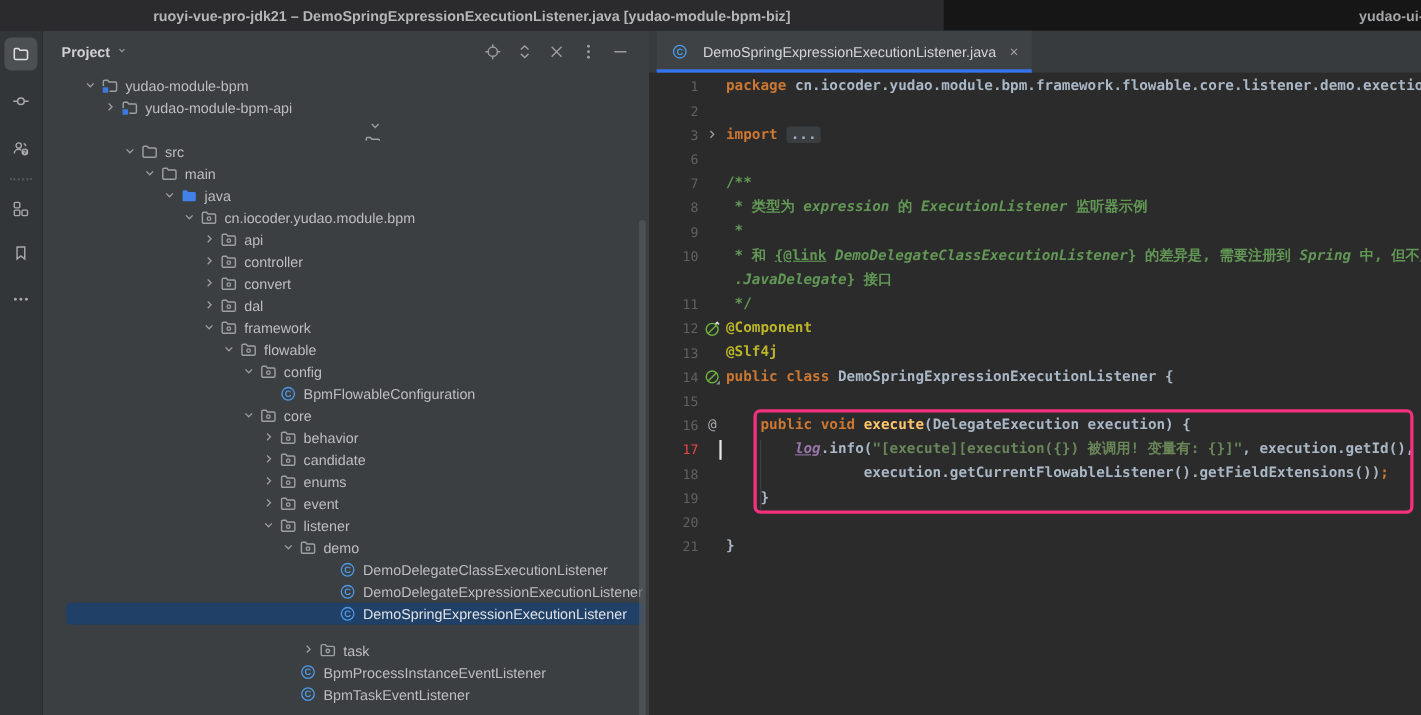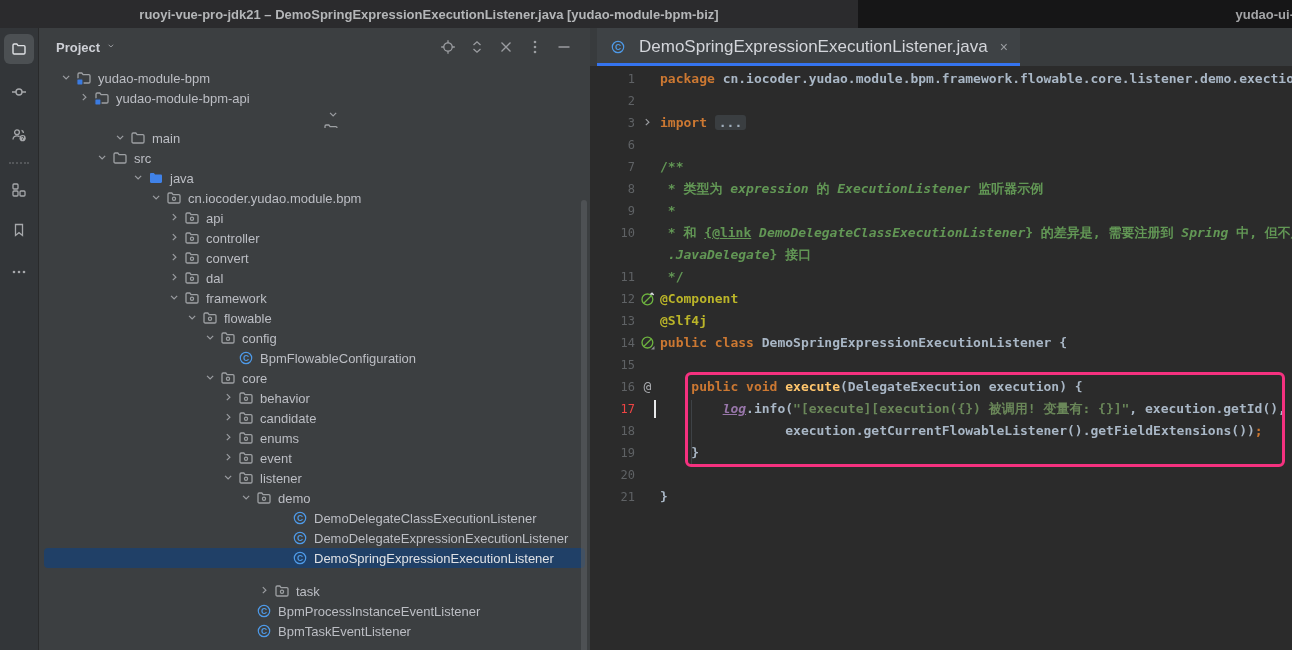--- a/index.html
+++ b/index.html
@@ -27,38 +27,38 @@
   .rail-btn.selected { background:#4C5053; }
   .rail-divider { width:20px; border-top:2px dotted #54575A; margin-top:12px; }
 
   
   .tree-panel { width:551px; background:#3C3F41; position:relative; overflow:hidden; flex:none; }
   .tree-header { height:38px; display:flex; align-items:center; padding:0 10px 0 17px; }
   .tree-header-title { color:#CED0D6; font-size:13px; font-weight:700; }
   .tree-header-chev { margin-left:6px; display:flex; }
   .tree-header-icons { margin-left:auto; display:flex; align-items:center; gap:13px; margin-right:8px; }
   .hicon { width:16px; height:16px; display:flex; align-items:center; justify-content:center; }
-  .tree-rows { position:absolute; top:40px; left:0; right:0; }
+  .tree-rows { position:absolute; top:40px; left:16px; right:0; }
   .tree-row { height:20px; display:flex; align-items:center; color:#BCBEC4;
               font-size:13px; white-space:nowrap; overflow:hidden; }
   .tree-row.selected { background:#204067; border-radius:4px; margin:0 5px; color:#DFE1E5; }
   .chev { width:16px; flex:none; display:flex; align-items:center; justify-content:center; }
   .ticon { width:18px; height:16px; flex:none; display:flex; align-items:center;
            justify-content:center; margin-right:5px; }
   .tree-scrollbar { position:absolute; right:3px; top:172px; width:6px; height:455px;
                     background:#5A5D60; opacity:.6; border-radius:3px; }
 
   
   .editor-pane { flex:1; min-width:0; display:flex; flex-direction:column; background:#2B2B2B; }
   .tab-bar { height:38px; background:#383B3D; display:flex; align-items:stretch;
              padding-left:7px; flex:none; }
   .tab { position:relative; display:flex; align-items:center; gap:7px; padding:0 12px;
          background:#3E4245; }
   .tab-underline { position:absolute; left:0; right:0; bottom:0; height:3px; background:#3574F0; }
-  .tab-label { color:#D3D5DA; font-size:17px; }
+  .tab-label { color:#D3D5DA; font-size:13px; }
   .tab-close { color:#9B9DA1; font-size:14px; margin-left:5px; }
 
   .editor-content { position:relative; flex:1; overflow:hidden; padding-top:2px;
                     font-family:"DejaVu Sans Mono", monospace; font-size:13px; font-weight:600; }
   .code-row { display:flex; height:22px; line-height:22px; }
   .ln { width:45px; text-align:right; color:#5F6periment265; color:#5F6265; flex:none;
         font-size:12px; font-weight:400; }
   .ln.active { color:#ef4444; }
   .gut { width:25px; flex:none; display:flex; align-items:center; justify-content:center; }
   .src { white-space:pre; flex:1; overflow:hidden; }
@@ -223,45 +223,45 @@
             </svg>
           </span>
           <span class="ticon">
             <svg width="16" height="16" viewBox="0 0 16 16" fill="none" xmlns="http://www.w3.org/2000/svg">
               <path d="M2 4.2C2 3.5 2.5 3 3.2 3H5.8L7.1 4.6H12.8C13.5 4.6 14 5.1 14 5.8V11.8C14 12.5 13.5 13 12.8 13H3.2C2.5 13 2 12.5 2 11.8Z" stroke="#9DA0A3" stroke-width="1.3"></path>
               <rect x="0.8" y="8.8" width="6.2" height="6.2" rx="1" fill="#3B7BE0" stroke="#3C3F41" stroke-width="1.2"></rect>
             </svg>
           </span>
           <span>yudao-module-bpm-biz</span>
         </div>
+        <div class="tree-row" style="padding-left: 56px;">
+          <span class="chev">
+            <svg width="14" height="14" viewBox="0 0 16 16" fill="none" xmlns="http://www.w3.org/2000/svg">
+              <path d="M3.5 5.5L7 9L10.5 5.5" stroke="#9B9DA1" stroke-width="1.4"></path>
+            </svg>
+          </span>
+          <span class="ticon">
+            <svg width="16" height="16" viewBox="0 0 16 16" fill="none" xmlns="http://www.w3.org/2000/svg">
+              <path d="M2 4.2C2 3.5 2.5 3 3.2 3H5.8L7.1 4.6H12.8C13.5 4.6 14 5.1 14 5.8V11.8C14 12.5 13.5 13 12.8 13H3.2C2.5 13 2 12.5 2 11.8Z" stroke="#9DA0A3" stroke-width="1.3"></path>
+            </svg>
+          </span>
+          <span>src</span>
+        </div>
         <div class="tree-row" style="padding-left: 74px;">
           <span class="chev">
             <svg width="14" height="14" viewBox="0 0 16 16" fill="none" xmlns="http://www.w3.org/2000/svg">
               <path d="M3.5 5.5L7 9L10.5 5.5" stroke="#9B9DA1" stroke-width="1.4"></path>
             </svg>
           </span>
           <span class="ticon">
             <svg width="16" height="16" viewBox="0 0 16 16" fill="none" xmlns="http://www.w3.org/2000/svg">
               <path d="M2 4.2C2 3.5 2.5 3 3.2 3H5.8L7.1 4.6H12.8C13.5 4.6 14 5.1 14 5.8V11.8C14 12.5 13.5 13 12.8 13H3.2C2.5 13 2 12.5 2 11.8Z" stroke="#9DA0A3" stroke-width="1.3"></path>
             </svg>
           </span>
           <span>main</span>
-        </div>
-        <div class="tree-row" style="padding-left: 56px;">
-          <span class="chev">
-            <svg width="14" height="14" viewBox="0 0 16 16" fill="none" xmlns="http://www.w3.org/2000/svg">
-              <path d="M3.5 5.5L7 9L10.5 5.5" stroke="#9B9DA1" stroke-width="1.4"></path>
-            </svg>
-          </span>
-          <span class="ticon">
-            <svg width="16" height="16" viewBox="0 0 16 16" fill="none" xmlns="http://www.w3.org/2000/svg">
-              <path d="M2 4.2C2 3.5 2.5 3 3.2 3H5.8L7.1 4.6H12.8C13.5 4.6 14 5.1 14 5.8V11.8C14 12.5 13.5 13 12.8 13H3.2C2.5 13 2 12.5 2 11.8Z" stroke="#9DA0A3" stroke-width="1.3"></path>
-            </svg>
-          </span>
-          <span>src</span>
         </div>
         <div class="tree-row" style="padding-left: 92px;">
           <span class="chev">
             <svg width="14" height="14" viewBox="0 0 16 16" fill="none" xmlns="http://www.w3.org/2000/svg">
               <path d="M3.5 5.5L7 9L10.5 5.5" stroke="#9B9DA1" stroke-width="1.4"></path>
             </svg>
           </span>
           <span class="ticon">
             <svg width="16" height="16" viewBox="0 0 16 16" fill="none" xmlns="http://www.w3.org/2000/svg">
               <path d="M2 4.2C2 3.5 2.5 3 3.2 3H5.8L7.1 4.6H12.8C13.5 4.6 14 5.1 14 5.8V11.8C14 12.5 13.5 13 12.8 13H3.2C2.5 13 2 12.5 2 11.8Z" fill="#4082E8"></path>

